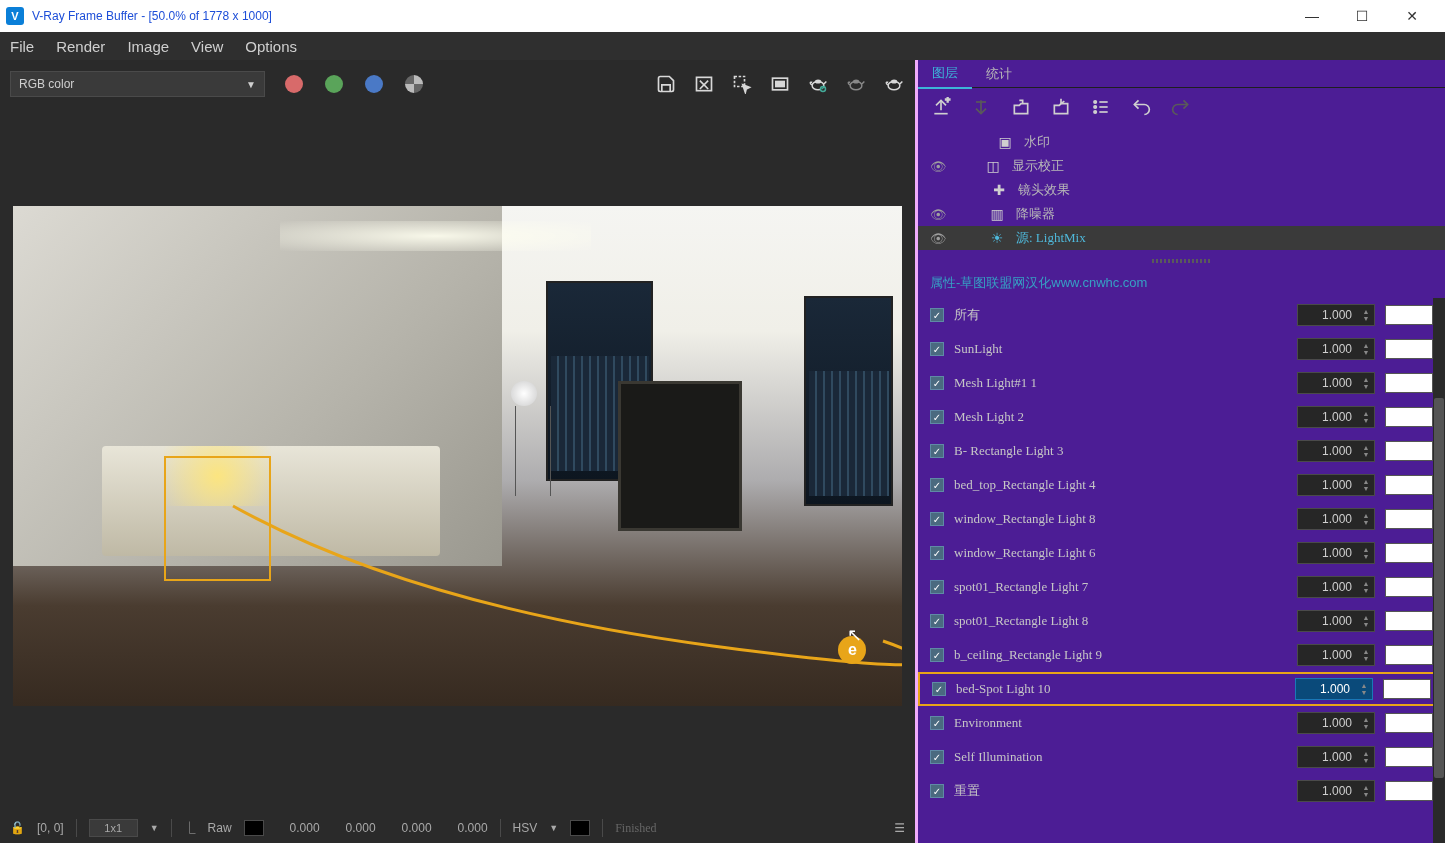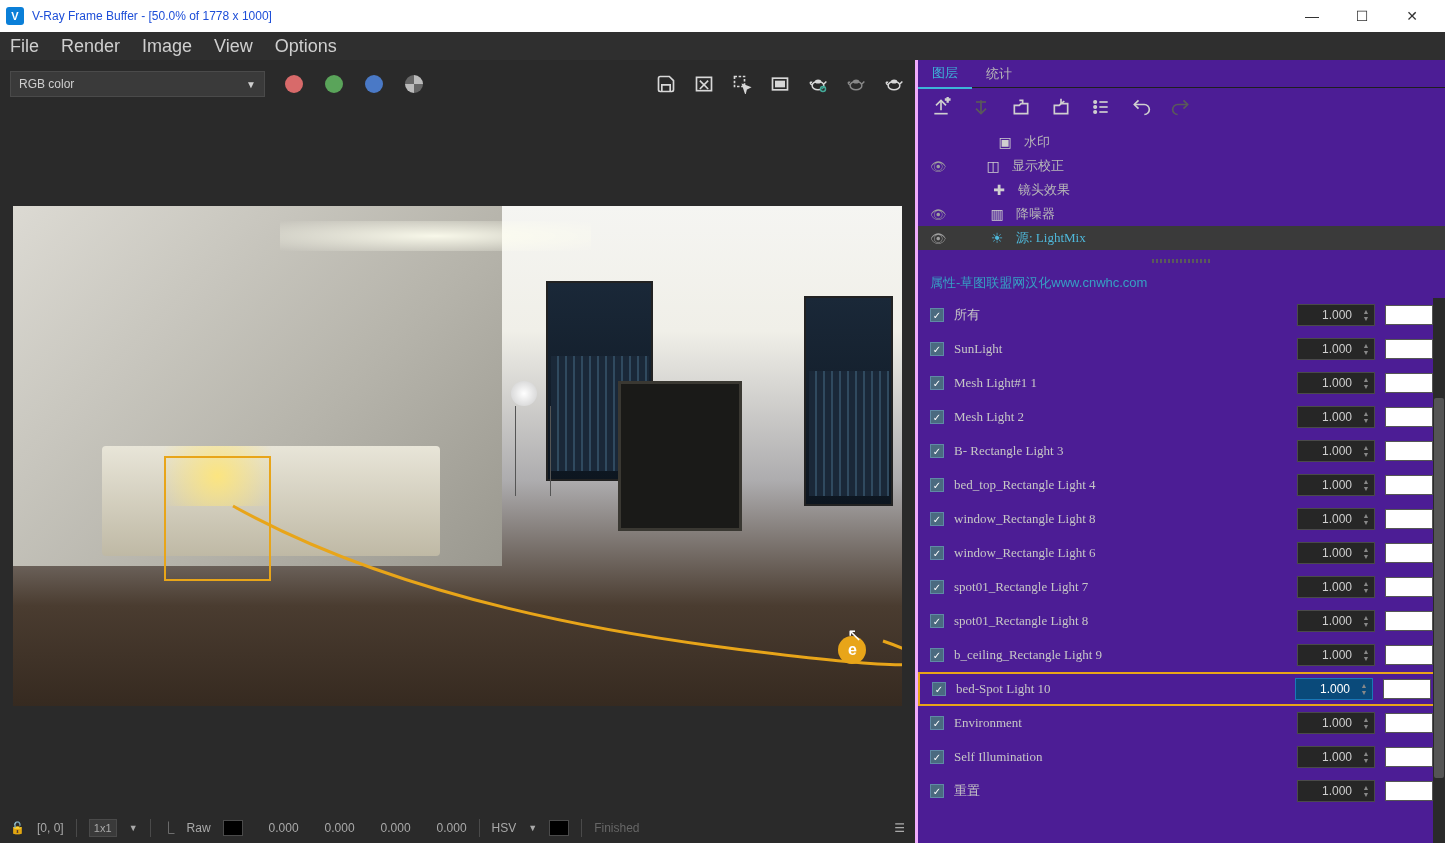--- a/index.html
+++ b/index.html
@@ -3,21 +3,21 @@
 <meta charset="utf-8">
 <style>
 * { margin: 0; padding: 0; box-sizing: border-box; font-family: "Segoe UI", Tahoma, sans-serif; }
 body { background: #ffffff; overflow: hidden; width: 1445px; height: 843px; }
 .titlebar { height: 32px; background: #ffffff; display: flex; align-items: center; padding: 0 6px; }
 .titlebar .logo { width: 18px; height: 18px; background: #0a7fd8; border-radius: 3px; margin-right: 8px; display: flex; align-items: center; justify-content: center; color: #fff; font-size: 11px; font-weight: bold; }
 .titlebar .title { font-size: 12px; color: #1d4ed8; }
 .titlebar .winbtns { margin-left: auto; display: flex; gap: 20px; padding-right: 12px; }
 .titlebar .winbtns span { font-size: 14px; color: #333; cursor: pointer; width: 30px; text-align: center; }
 .app { background: #2f2f2f; display: flex; flex-direction: column; height: calc(843px - 32px); }
-.menubar { height: 28px; display: flex; align-items: center; padding: 0 10px; gap: 22px; font-size: 18px; color: #cfcfcf; }
+.menubar { height: 28px; display: flex; align-items: center; padding: 0 10px; gap: 22px; font-size: 15px; color: #cfcfcf; }
 .menubar span { cursor: pointer; }
 .body { display: flex; flex: 1; min-height: 0; }
 .left { flex: 1; display: flex; flex-direction: column; background: #2a2a2a; min-width: 0; border-right: 3px solid #f0abfc; }
 .toolbar { height: 48px; display: flex; align-items: center; padding: 0 10px; gap: 10px; }
 .channel-select { width: 255px; height: 26px; background: #3a3a3a; border: 1px solid #4a4a4a; color: #cfcfcf; font-size: 12px; padding: 0 8px; display: flex; align-items: center; justify-content: space-between; }
 .channel-select .tri { font-size: 10px; }
 .colcircles { display: flex; gap: 22px; margin-left: 10px; }
 .circ { width: 18px; height: 18px; border-radius: 50%; }
 .cred { background: #d86a6a; }
 .cgreen { background: #5aa45a; }
@@ -38,21 +38,21 @@
 .win2 { position:absolute; left:89%; top:18%; width:10%; height:42%; background: linear-gradient(to bottom, #1a2838 0%, #0d1620 100%); border:2px solid #222; }
 .city1 { position:absolute; left:60.5%; top:30%; width:11%; height:23%; background: repeating-linear-gradient(90deg, #1a2838 0 6px, #304a5f 6px 8px), repeating-linear-gradient(0deg, transparent 0 8px, rgba(200,210,220,0.25) 8px 10px); }
 .city2 { position:absolute; left:89.5%; top:33%; width:9%; height:25%; background: repeating-linear-gradient(90deg, #1a2838 0 6px, #304a5f 6px 8px), repeating-linear-gradient(0deg, transparent 0 8px, rgba(200,210,220,0.25) 8px 10px); }
 .spotlight { position:absolute; left:56%; top:35%; width:3%; height:5%; background: radial-gradient(circle, #fff, #ccc); border-radius:50%; }
 .tripod1 { position:absolute; left:56.5%; top:40%; width:4%; height:18%; border-left:1px solid #555; border-right:1px solid #555; }
 .hl-box { position:absolute; left:17%; top:50%; width:12%; height:25%; border: 2px solid #e8a519; }
 .annot-e { position:absolute; right:4%; top:86%; width:28px; height:28px; border-radius:50%; background:#e8a519; color:#fff; display:flex; align-items:center; justify-content:center; font-weight:bold; font-size:16px; }
 .cursor-ptr { position:absolute; right: 4.5%; bottom: 12%; color:#fff; font-size:18px; }
 .statusbar { height: 30px; display:flex; align-items:center; padding: 0 10px; gap: 12px; color:#a9a9a9; font-size: 12px; }
 .statusbar .sep { width:1px; height:18px; background:#4a4a4a; }
-.statusbar .pix { width:28px; height:18px; background:#3a3a3a; border:1px solid #4a4a4a; display:flex; align-items:center; justify-content:center; font-size:11px; }
+.statusbar .pix { width:49px; height:18px; background:#3a3a3a; border:1px solid #4a4a4a; display:flex; align-items:center; justify-content:center; font-size:11px; }
 .statusbar .swatch { width:20px; height:16px; background:#000; border:1px solid #4a4a4a; }
 .statusbar .numv { min-width: 44px; text-align:right; }
 .right { width: 527px; background:#4c1d95; display:flex; flex-direction:column; }
 .right-tabs { height: 28px; display:flex; align-items:center; border-bottom:1px solid #1f1f1f; }
 .rtab { padding: 5px 14px; font-size: 13px; color:#b8b8b8; cursor:pointer; }
 .rtab.active { color:#3db4d8; border-bottom:2px solid #3db4d8; }
 .right-tools { height: 38px; display:flex; align-items:center; padding: 0 12px; gap: 18px; }
 .rtic { width:22px; height:22px; color:#cfcfcf; display:flex; align-items:center; justify-content:center; font-size:18px; cursor:pointer; }
 .rtic.dim { color:#5a5a5a; }
 .layers { padding: 4px 0; font-size: 13px; }
@@ -211,21 +211,21 @@
         <div class="swatch"></div>
         <span class="numv">0.000</span>
         <span class="numv">0.000</span>
         <span class="numv">0.000</span>
         <span class="numv">0.000</span>
         <div class="sep"></div>
         <span>HSV</span>
         <span style="font-size:9px;">▼</span>
         <div class="swatch"></div>
         <div class="sep"></div>
-        <span style="color:#666;">Finished</span>
+        <span style="color:#666;font-family:Liberation Serif, serif;">Finished</span>
         <div style="flex:1"></div>
         <span>☰</span>
       </div>
     </div>
 
     <div class="right">
       <div class="right-tabs">
         <div class="rtab active">图层</div>
         <div class="rtab">统计</div>
       </div>

